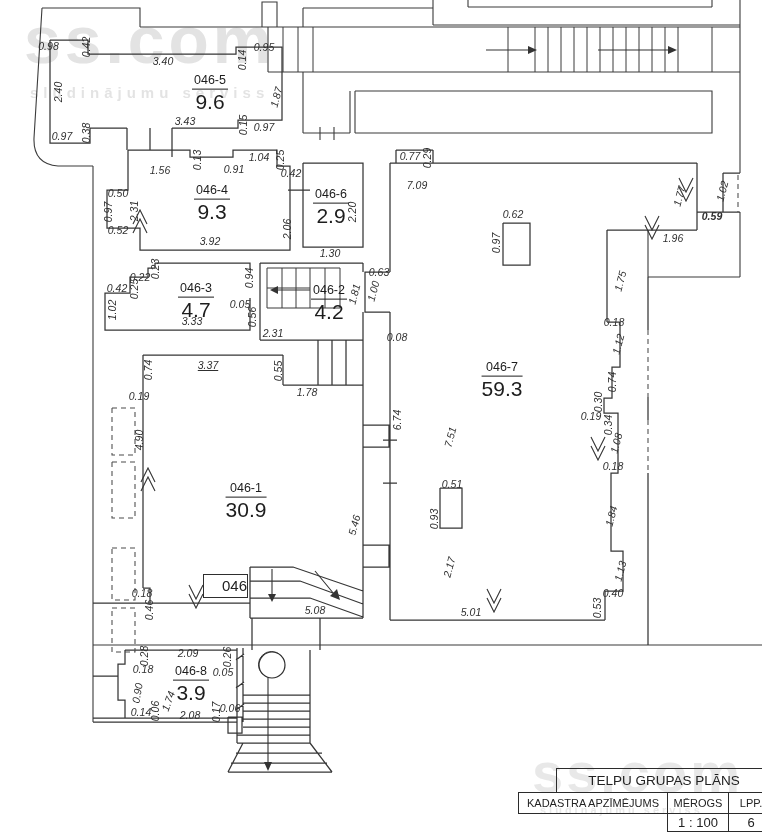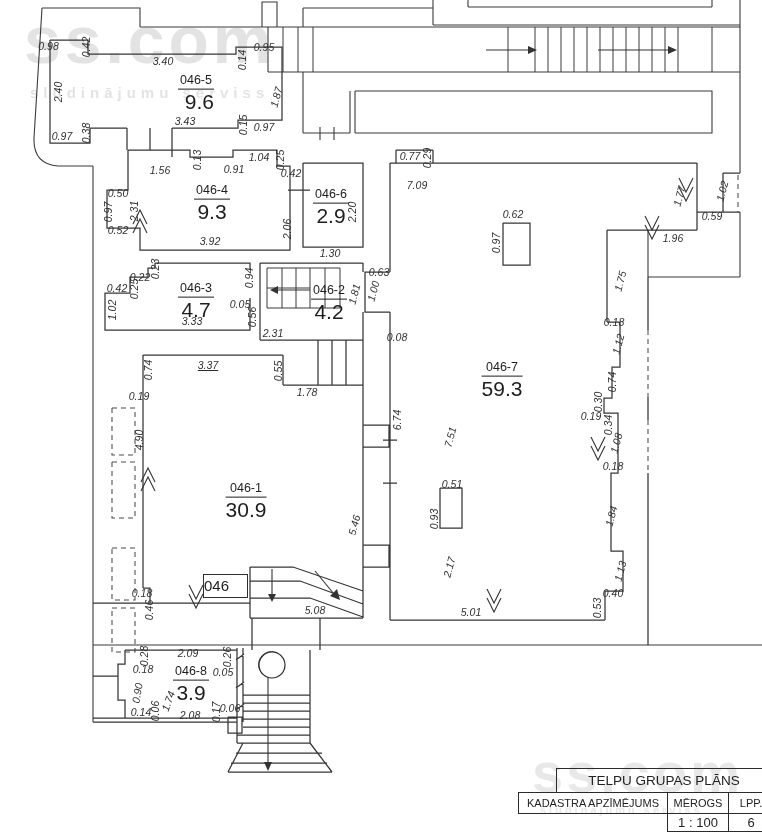--- a/index.html
+++ b/index.html
@@ -11,21 +11,21 @@
   .wm-main-bottom{left:532px;top:740px;font-size:56px;letter-spacing:3px;opacity:.45;}
   .wm-sub-bottom{left:540px;top:804px;font-size:11px;letter-spacing:3px;opacity:.45;}
   svg.plan{position:absolute;left:0;top:0;z-index:1;}
   .layer{position:absolute;left:0;top:0;width:100%;height:100%;z-index:2;}
   .dim{position:absolute;font-style:italic;font-size:10.5px;color:#303030;white-space:nowrap;
        transform:translate(-50%,-50%);}
   .room-label{position:absolute;text-align:center;transform:translate(-50%,-50%);color:#1d1d1d;}
   .room-id{display:block;font-size:12.5px;border-bottom:1.2px solid #1d1d1d;padding:0 2px;line-height:1.25;}
   .room-area{display:block;font-size:21px;line-height:1.15;}
   .g-box{position:absolute;left:203px;top:574px;width:45px;height:24px;border:1.6px solid #2e2e2e;
-         box-sizing:border-box;text-align:left;font-size:15px;line-height:21px;background:#fff;}
+         box-sizing:border-box;text-align:right;font-size:15px;line-height:21px;background:#fff;}
   .circ{position:absolute;left:258px;top:651px;width:27px;height:27px;border:1.3px solid #2e2e2e;
         border-radius:50%;box-sizing:border-box;text-align:center;font-size:13px;line-height:24px;background:#fff;}
   .tb{position:absolute;box-sizing:border-box;border:1.2px solid #2b2b2b;background:transparent;
       display:flex;align-items:center;justify-content:center;white-space:nowrap;z-index:2;}
   .tb-title{left:556px;top:768px;width:216px;height:25px;font-size:13.5px;}
   .tb-h{top:792px;height:22px;font-size:11px;}
   .tb-v{top:813px;height:19px;font-size:13px;}
   .c1{left:518px;width:150px;} .c2{left:667px;width:62px;} .c3{left:728px;width:46px;}
 </style>
 </head>
@@ -178,21 +178,21 @@
       <span class="dim" style="left: 142px; top: 593px; transform: translate(-50%, -50%) rotate(0deg);">0.18</span>
       <span class="dim" style="left: 149px; top: 610px; transform: translate(-50%, -50%) rotate(-90deg);">0.46</span>
       <span class="dim" style="left: 315px; top: 610px; transform: translate(-50%, -50%) rotate(0deg);">5.08</span>
       <span class="dim" style="left: 410px; top: 156px; transform: translate(-50%, -50%) rotate(0deg);">0.77</span>
       <span class="dim" style="left: 427px; top: 158px; transform: translate(-50%, -50%) rotate(-90deg);">0.29</span>
       <span class="dim" style="left: 417px; top: 185px; transform: translate(-50%, -50%) rotate(0deg);">7.09</span>
       <span class="dim" style="left: 513px; top: 214px; transform: translate(-50%, -50%) rotate(0deg);">0.62</span>
       <span class="dim" style="left: 496px; top: 243px; transform: translate(-50%, -50%) rotate(-90deg);">0.97</span>
       <span class="dim" style="left: 679px; top: 196px; transform: translate(-50%, -50%) rotate(-75deg);">1.77</span>
       <span class="dim" style="left: 722px; top: 191px; transform: translate(-50%, -50%) rotate(-75deg);">1.02</span>
-      <span class="dim" style="left: 712px; top: 216px; transform: translate(-50%, -50%) rotate(0deg);">0.59</span>
+      <span class="dim" style="left: 712px; top: 216px; transform: translate(-50%, -50%) rotate(0deg); font-weight: bold;">0.59</span>
       <span class="dim" style="left: 673px; top: 238px; transform: translate(-50%, -50%) rotate(0deg);">1.96</span>
       <span class="dim" style="left: 620px; top: 281px; transform: translate(-50%, -50%) rotate(-75deg);">1.75</span>
       <span class="dim" style="left: 614px; top: 322px; transform: translate(-50%, -50%) rotate(0deg);">0.18</span>
       <span class="dim" style="left: 618px; top: 344px; transform: translate(-50%, -50%) rotate(-75deg);">1.12</span>
       <span class="dim" style="left: 612px; top: 382px; transform: translate(-50%, -50%) rotate(-90deg);">0.74</span>
       <span class="dim" style="left: 598px; top: 402px; transform: translate(-50%, -50%) rotate(-90deg);">0.30</span>
       <span class="dim" style="left: 591px; top: 416px; transform: translate(-50%, -50%) rotate(0deg);">0.19</span>
       <span class="dim" style="left: 608px; top: 425px; transform: translate(-50%, -50%) rotate(-90deg);">0.34</span>
       <span class="dim" style="left: 616px; top: 443px; transform: translate(-50%, -50%) rotate(-75deg);">1.08</span>
       <span class="dim" style="left: 613px; top: 466px; transform: translate(-50%, -50%) rotate(0deg);">0.18</span>
@@ -213,21 +213,21 @@
       <span class="dim" style="left: 223px; top: 672px; transform: translate(-50%, -50%) rotate(0deg);">0.05</span>
       <span class="dim" style="left: 137px; top: 693px; transform: translate(-50%, -50%) rotate(-80deg);">0.90</span>
       <span class="dim" style="left: 168px; top: 701px; transform: translate(-50%, -50%) rotate(-70deg);">1.74</span>
       <span class="dim" style="left: 141px; top: 712px; transform: translate(-50%, -50%) rotate(0deg);">0.14</span>
       <span class="dim" style="left: 155px; top: 711px; transform: translate(-50%, -50%) rotate(-90deg);">0.06</span>
       <span class="dim" style="left: 190px; top: 715px; transform: translate(-50%, -50%) rotate(0deg);">2.08</span>
       <span class="dim" style="left: 216px; top: 712px; transform: translate(-50%, -50%) rotate(-90deg);">0.17</span>
       <span class="dim" style="left: 230px; top: 708px; transform: translate(-50%, -50%) rotate(0deg);">0.06</span>
     </div>
   <div class="layer">
-      <div class="room-label" style="left: 196px; top: 93px; text-align: right;">
+      <div class="room-label" style="left: 210px; top: 93px;">
         <span class="room-id">046-5</span>
         <span class="room-area">9.6</span>
       </div>
       <div class="room-label" style="left: 212px; top: 203px;">
         <span class="room-id">046-4</span>
         <span class="room-area">9.3</span>
       </div>
       <div class="room-label" style="left: 331px; top: 207px;">
         <span class="room-id">046-6</span>
         <span class="room-area">2.9</span>

